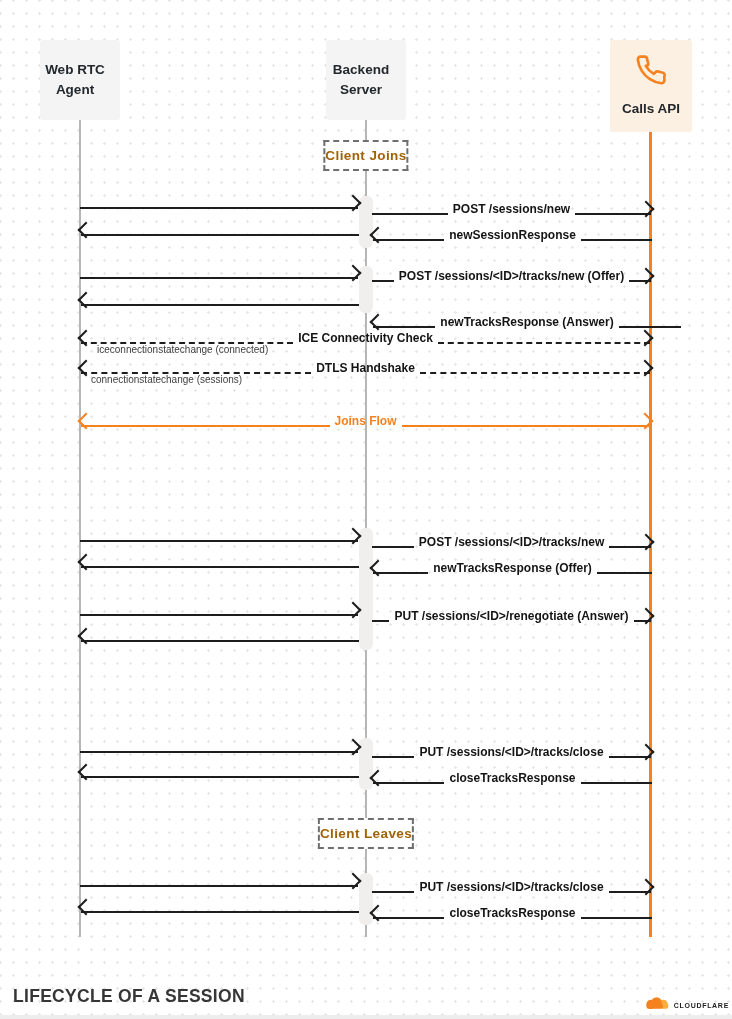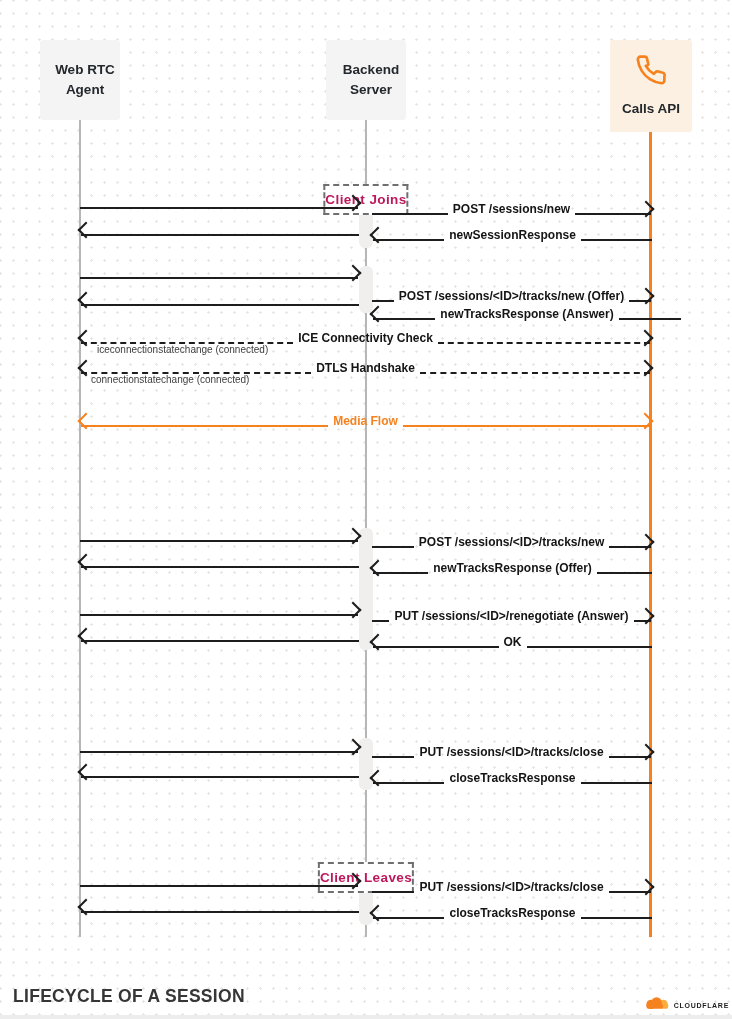--- a/index.html
+++ b/index.html
@@ -4,38 +4,38 @@
 <style>
   html,body{margin:0;padding:0;}
   body{font-family:"Liberation Sans", sans-serif; background:#fff;}
   .canvas{
     position:relative; width:732px; height:1019px; overflow:hidden; background:#fff;
     background-image:radial-gradient(circle, #e9e6e2 1.3px, rgba(0,0,0,0) 1.4px);
     background-size:13px 13px; background-position:7px 7px;
   }
   
   .actor{
-    position:absolute; display:flex; align-items:center; justify-content:flex-end;
+    position:absolute; display:flex; align-items:center; justify-content:flex-start;
     text-align:center; font-weight:bold; font-size:13.5px; color:#23282d;
     border-radius:3px; line-height:1.45;
   }
   .actor.gray{background:#f4f4f4;}
   .actor.cream{background:#fbf0e1; flex-direction:column; justify-content:space-evenly; padding:6px 0;}
   .actor .name{width:70px;}
   
   .life{position:absolute; top:119px; height:818px; width:2px; background:#b6b6b6;}
   .life.orange{background:#f6821f; width:3px;}
   
   .bar{position:absolute; left:359px; width:14px; background:#f0efee; border-radius:6px;}
   
   .phase{
     position:absolute; left:366px; transform:translateX(-50%);
-    border:2px dashed #6f6f6f; background:#ffffff; color:#be185d;
+    border:2px dashed #6f6f6f; background:#ffffff; color:#a16207;
     font-weight:bold; font-size:13.5px; letter-spacing:.4px;
-    padding:6px 0; white-space:nowrap;margin-top:44px;
+    padding:6px 0; white-space:nowrap;
   }
   
   .seg{position:absolute; display:flex; align-items:flex-end; height:12px;}
   .ln{flex:1 1 auto; height:0; border-top:2.4px solid #1d1d1d; min-width:2px;}
   .ln.d{border-top-style:dashed;}
   .lbl{flex:0 0 auto; font-size:12px; font-weight:bold; color:#141414; white-space:nowrap; padding:0 5px; line-height:12px;}
   .ah{flex:0 0 auto; width:10px; height:10px; border-top:2.4px solid #1d1d1d; border-right:2.4px solid #1d1d1d;}
   .ah.r{transform:rotate(45deg); margin-left:-11px;}
   .ah.l{transform:rotate(-135deg); margin-right:-11px;}
   .seg.orange .ln{border-color:#f6821f;}
@@ -100,28 +100,28 @@
     </div>
   <div class="seg" style="left:80px;top:224px;width:279px">
       <s class="ah l"></s>
       <i class="ln"></i>
     </div>
 
   <div class="seg" style="left:80px;top:267px;width:279px">
       <i class="ln"></i>
       <s class="ah r"></s>
     </div>
-  <div class="seg" style="left:372px;top:290px;width:280px">
+  <div class="seg" style="left:372px;top:270px;width:280px">
       <i class="ln"></i>
       <b class="lbl">POST /sessions/&lt;ID&gt;/tracks/new (Offer)</b>
       <i class="ln"></i>
       <s class="ah r"></s>
     </div>
 
-  <div class="seg" style="left:372px;top:308px;width:309px">
+  <div class="seg" style="left:372px;top:316px;width:309px">
       <s class="ah l"></s>
       <i class="ln"></i>
       <b class="lbl">newTracksResponse (Answer)</b>
       <i class="ln"></i>
     </div>
   <div class="seg" style="left:80px;top:294px;width:279px">
       <s class="ah l"></s>
       <i class="ln"></i>
     </div>
 
@@ -134,26 +134,26 @@
     </div>
   <div class="note" style="left:97px;top:344px">iceconnectionstatechange (connected)</div>
 
   <div class="seg" style="left:80px;top:362px;width:571px">
       <s class="ah l"></s>
       <i class="ln d"></i>
       <b class="lbl">DTLS Handshake</b>
       <i class="ln d"></i>
       <s class="ah r"></s>
     </div>
-  <div class="note" style="left:91px;top:374px">connectionstatechange (connected)</div>
+  <div class="note" style="left:91px;top:374px">connectionstatechange (sessions)</div>
 
   <div class="seg orange" style="left:80px;top:415px;width:571px">
       <s class="ah l"></s>
       <i class="ln"></i>
-      <b class="lbl">Media Flow</b>
+      <b class="lbl">Joins Flow</b>
       <i class="ln"></i>
       <s class="ah r"></s>
     </div>
 
   <div class="seg" style="left:80px;top:530px;width:279px">
       <i class="ln"></i>
       <s class="ah r"></s>
     </div>
   <div class="seg" style="left:372px;top:536px;width:280px">
       <i class="ln"></i>
@@ -177,26 +177,20 @@
       <i class="ln"></i>
       <s class="ah r"></s>
     </div>
   <div class="seg" style="left:372px;top:610px;width:280px">
       <i class="ln"></i>
       <b class="lbl">PUT /sessions/&lt;ID&gt;/renegotiate (Answer)</b>
       <i class="ln"></i>
       <s class="ah r"></s>
     </div>
 
-  <div class="seg" style="left:372px;top:636px;width:280px">
-      <s class="ah l"></s>
-      <i class="ln"></i>
-      <b class="lbl">OK</b>
-      <i class="ln"></i>
-    </div>
   <div class="seg" style="left:80px;top:630px;width:279px">
       <s class="ah l"></s>
       <i class="ln"></i>
     </div>
 
   <div class="seg" style="left:80px;top:741px;width:279px">
       <i class="ln"></i>
       <s class="ah r"></s>
     </div>
   <div class="seg" style="left:372px;top:746px;width:280px">

